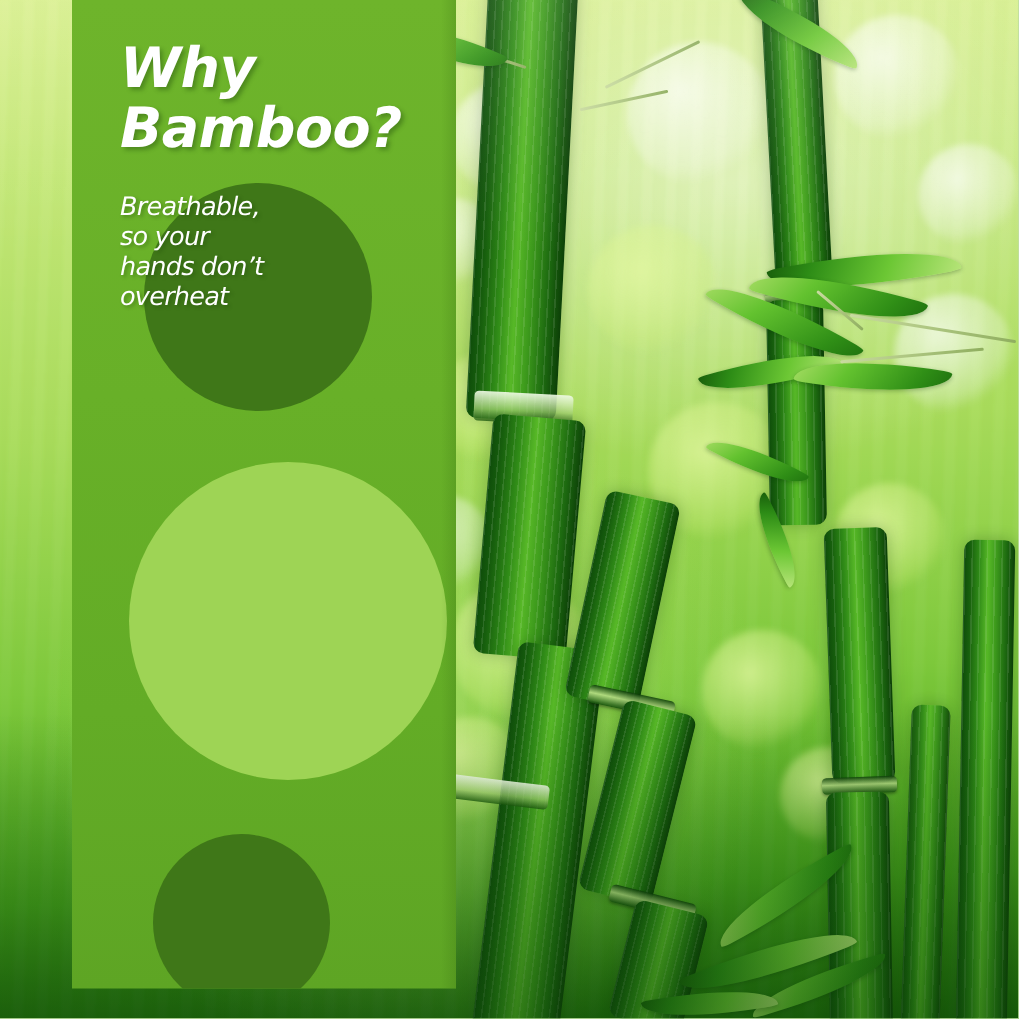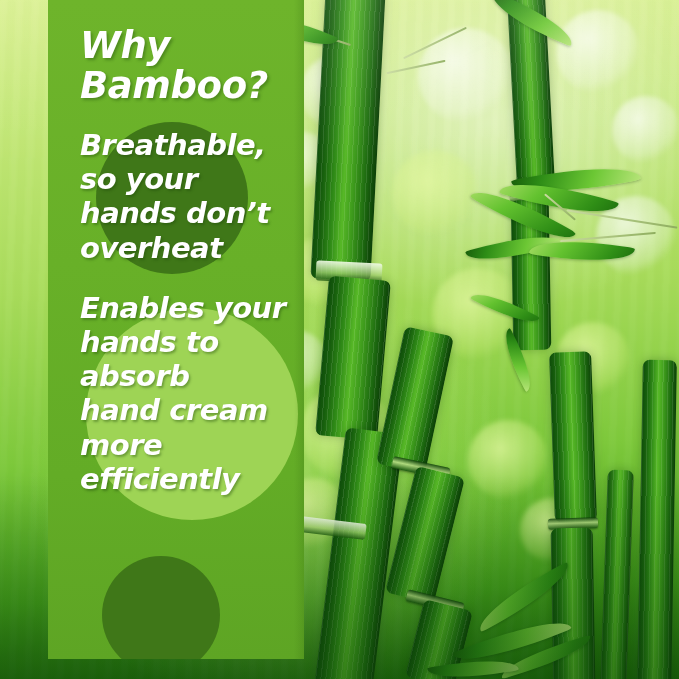--- a/index.html
+++ b/index.html
@@ -75,22 +75,22 @@
   .headline{
     font-family:"DejaVu Sans", sans-serif;
     font-weight:bold;font-style:italic;
     font-size:37px;line-height:1.08;
     color:#ffffff;letter-spacing:-.4px;
     text-shadow:2px 2px 3px rgba(30,70,10,.38);
     margin:0 0 22px 0;white-space:pre-line;
   }
   .bullet{
     font-family:"DejaVu Sans", sans-serif;
-    font-weight:bold;font-style:italic;
-    font-size:29px;line-height:1.18;
+    font-weight:normal;font-style:italic;
+    font-size:17px;line-height:1.18;
     color:#ffffff;letter-spacing:-.5px;
     text-shadow:1.5px 1.5px 2.5px rgba(30,70,10,.40);
     margin:0 0 26px 0;white-space:pre-line;
     max-width:215px;
   }
   .bullet:last-child{margin-bottom:0;}
 </style>
 </head>
 <body>
 
@@ -172,20 +172,16 @@
     <div class="circle c-dark" style="left:54px;top:556px;width:118px;height:118px;"></div>
 
     <div class="panel-content">
       <h1 class="headline">Why
 Bamboo?</h1>
 
       <p class="bullet">Breathable,
 so your
 hands don’t
 overheat</p>
-      <p class="bullet">Enables your
-hands to absorb
-hand cream
-more efficiently</p>
     </div>
   </div>
 
 </div>
 
 </body></html>

